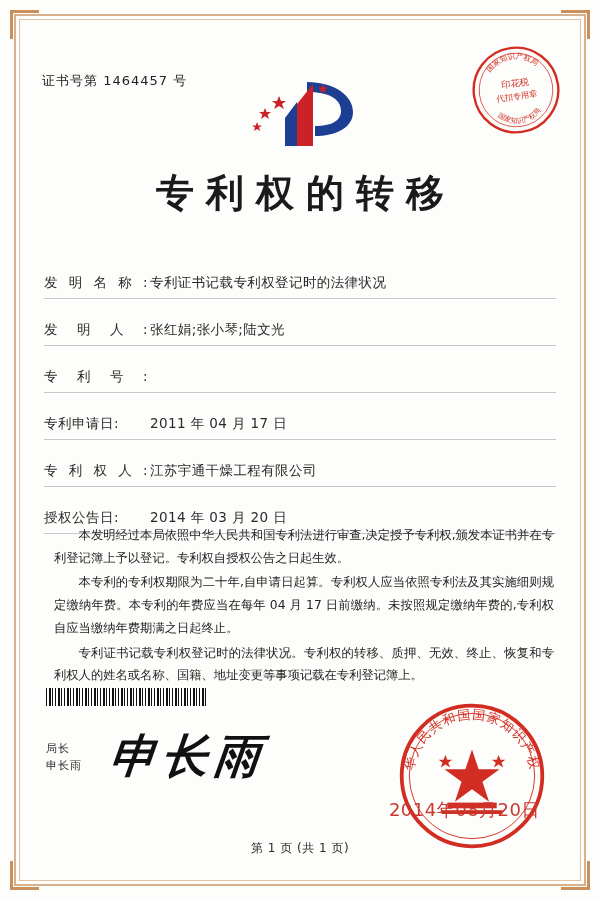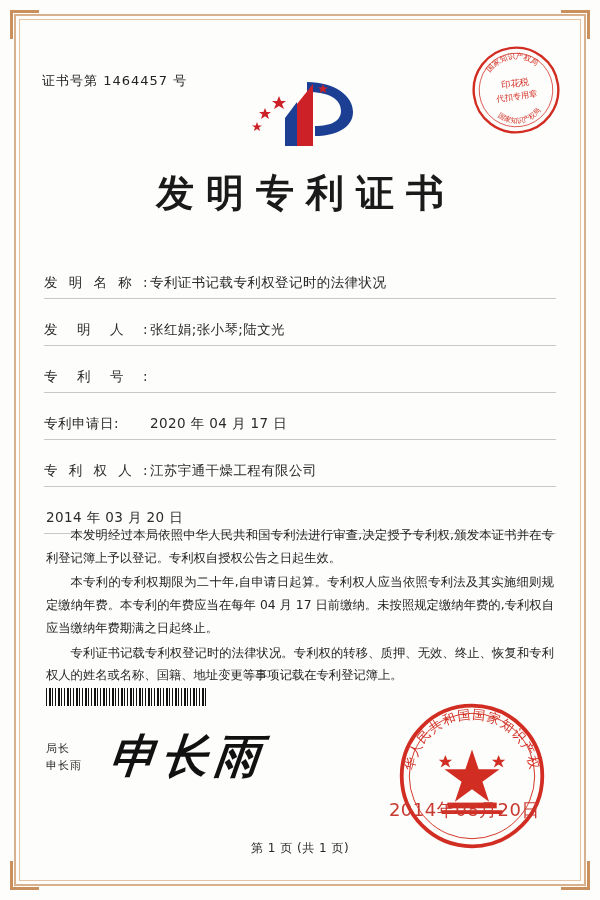--- a/index.html
+++ b/index.html
@@ -135,21 +135,21 @@
     position: absolute;
     left: 46px;
     right: 46px;
     top: 524px;
     font-size: 12.3px;
     line-height: 1.85;
     text-align: justify;
     color: #232323;
   }
   .body-text p {
-    margin: 0 0 2px 0;
+    margin: 0 0 2px 8px;
     text-indent: 2em;
   }
 
   
   .barcode {
     position: absolute;
     left: 46px;
     top: 688px;
     width: 160px;
     height: 18px;
@@ -258,21 +258,21 @@
 
       <g fill="#cc2127">
         <polygon points="44,18 46,23 51,23 47,26 49,31 44,28 39,31 41,26 37,23 42,23"></polygon>
         <polygon points="30,30 31.6,34 36,34 32.6,36.6 34,41 30,38.2 26,41 27.4,36.6 24,34 28.4,34"></polygon>
         <polygon points="22,44 23.3,47.4 27,47.4 24,49.6 25.1,53 22,50.9 18.9,53 20,49.6 17,47.4 20.7,47.4"></polygon>
         <polygon points="88,6 89.4,9.4 93,9.4 90.1,11.6 91.2,15 88,12.9 84.8,15 85.9,11.6 83,9.4 86.6,9.4"></polygon>
       </g>
     </svg>
   </div>
 
-  <div class="title">发明专利证书</div>
+  <div class="title">专利权的转移</div>
 
   <div class="fields">
 
     <div class="field-row">
       <div class="field-label spread">
         <span>发</span>
         <span>明</span>
         <span>名</span>
         <span>称</span>
         <span>:</span>
@@ -294,35 +294,36 @@
       <div class="field-label spread">
         <span>专</span>
         <span>利</span>
         <span>号</span>
         <span>:</span>
       </div>
     </div>
 
     <div class="field-row">
       <div class="field-label">专利申请日:</div>
-      <div class="field-value">2020 年 04 月 17 日</div>
+      <div class="field-value">2011 年 04 月 17 日</div>
     </div>
 
     <div class="field-row">
       <div class="field-label spread">
         <span>专</span>
         <span>利</span>
         <span>权</span>
         <span>人</span>
         <span>:</span>
       </div>
       <div class="field-value">江苏宇通干燥工程有限公司</div>
     </div>
 
     <div class="field-row">
+      <div class="field-label">授权公告日:</div>
       <div class="field-value">2014 年 03 月 20 日</div>
     </div>
 
   </div>
 
   <div class="body-text">
     <p>本发明经过本局依照中华人民共和国专利法进行审查,决定授予专利权,颁发本证书并在专利登记簿上予以登记。专利权自授权公告之日起生效。</p>
     <p>本专利的专利权期限为二十年,自申请日起算。专利权人应当依照专利法及其实施细则规定缴纳年费。本专利的年费应当在每年 04 月 17 日前缴纳。未按照规定缴纳年费的,专利权自应当缴纳年费期满之日起终止。</p>
     <p>专利证书记载专利权登记时的法律状况。专利权的转移、质押、无效、终止、恢复和专利权人的姓名或名称、国籍、地址变更等事项记载在专利登记簿上。</p>
   </div>

